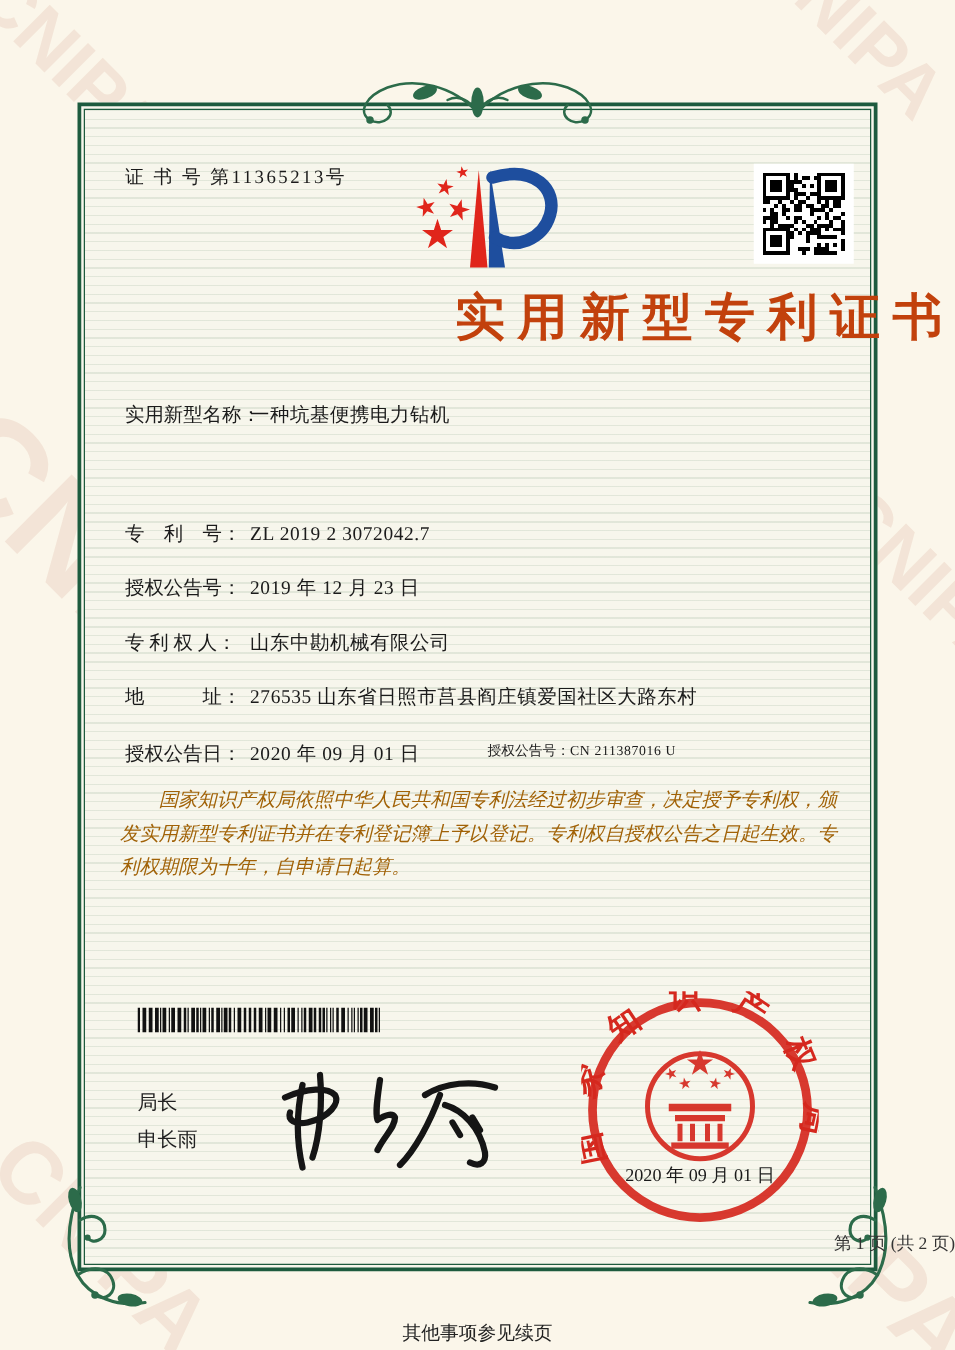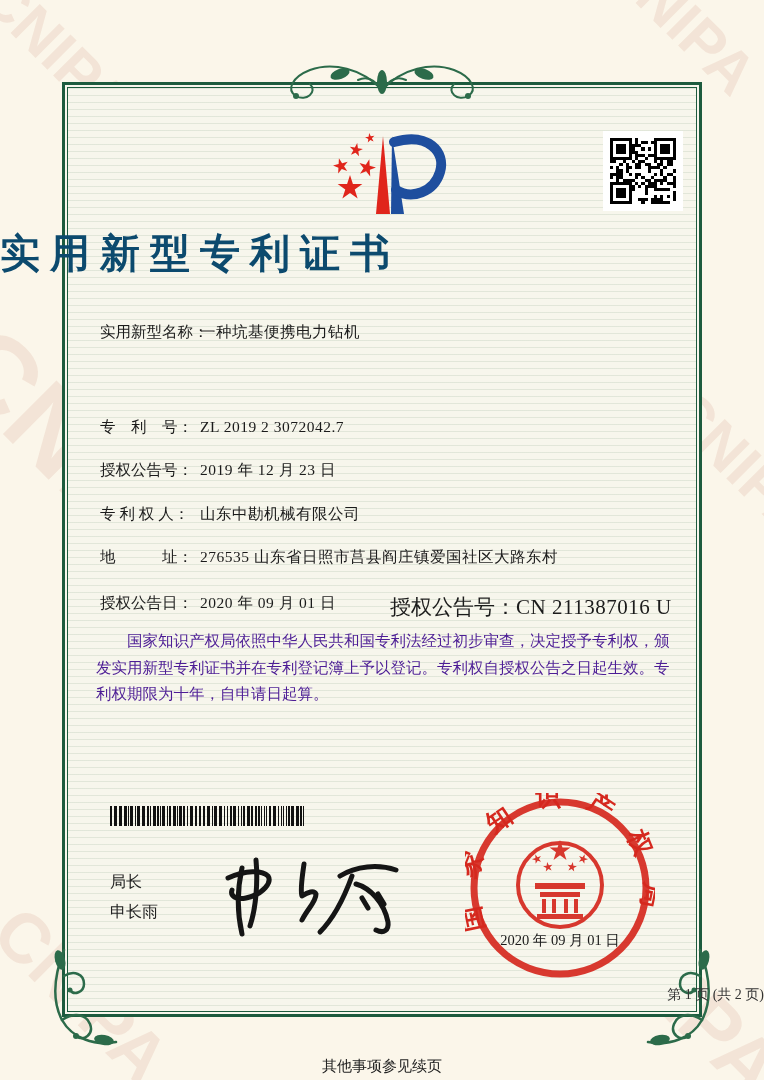--- a/index.html
+++ b/index.html
@@ -13,28 +13,28 @@
   
   .frame{position:absolute;left:62px;top:82px;width:634px;height:929px;
          border:3px solid #1d5b3e;background:#f7f6ec;}
   .frame-inner{position:absolute;left:2px;top:2px;right:2px;bottom:2px;border:1px solid #1d5b3e;
          background:repeating-linear-gradient(180deg,rgba(150,175,150,0.22) 0 1px,transparent 1px 7px);}
 
   .abs{position:absolute;}
   .txt{color:#1b1b1b;}
 
   .cert-no{left:100px;top:132px;font-size:15px;letter-spacing:2px;}
-  .title{left:0;right:0;top:226px;text-align:left;font-size:40px;font-weight:700;letter-spacing:10px;color:#0c4a6e;}
+  .title{left:0;right:0;top:226px;text-align:right;font-size:40px;font-weight:700;letter-spacing:10px;color:#c2410c;}
 
   .field-row{left:100px;font-size:15.5px;white-space:nowrap;}
   .flabel{display:inline-block;width:100px;}
   .fvalue{letter-spacing:0.5px;}
-  .grant-no{left:390px;font-size:21px;white-space:nowrap;}
-
-  .paras{left:96px;top:628px;width:586px;font-size:15.5px;line-height:26.5px;color:#4c1d95;}
+  .grant-no{left:390px;font-size:11px;white-space:nowrap;}
+
+  .paras{left:96px;top:628px;width:586px;font-size:15.5px;line-height:26.5px;color:#a16207;font-style:italic;}
   .paras p{margin:0;text-indent:2em;}
 
   .signer{left:110px;font-size:16px;font-family:"Liberation Sans",sans-serif;color:#222;}
 
   .page-info{left:0;right:0;top:986px;text-align:right;font-size:14px;color:#333;}
   .note{left:0;right:0;top:1036px;text-align:center;font-size:15px;color:#222;margin-top:21px;}
 
   .seal-wrap{left:465px;top:793px;width:190px;height:190px;}
   .seal-wrap svg{display:block;}
 
@@ -95,20 +95,21 @@
       <path d="M18,30 C28,24 38,28 38,38 C38,46 28,50 24,44"></path>
     </g>
     <g fill="#2c6b4a">
       <ellipse cx="14" cy="14" rx="5" ry="10" transform="rotate(-15 14 14)"></ellipse>
       <ellipse cx="58" cy="94" rx="10" ry="5" transform="rotate(10 58 94)"></ellipse>
       <circle cx="30" cy="90" r="3"></circle>
         <circle cx="24" cy="44" r="2.5"></circle>
     </g>
   </svg>
 
+  <div class="abs txt cert-no">证 书 号 第11365213号</div>
 
   <svg class="abs" style="left:320px;top:126px;" width="145" height="96" viewBox="0 0 145 96">
     <defs>
       <path id="st" d="M0,-1 L0.2245,-0.309 L0.951,-0.309 L0.3633,0.118 L0.5878,0.809 L0,0.382 L-0.5878,0.809 L-0.3633,0.118 L-0.951,-0.309 L-0.2245,-0.309 Z"></path>
     </defs>
     <g fill="#e0251b">
       <use href="#st" transform="translate(30,62) scale(13)"></use>
       <use href="#st" transform="translate(21,40) scale(8) rotate(-15)"></use>
       <use href="#st" transform="translate(36,24) scale(7) rotate(10)"></use>
       <use href="#st" transform="translate(50,12) scale(5) rotate(-10)"></use>

